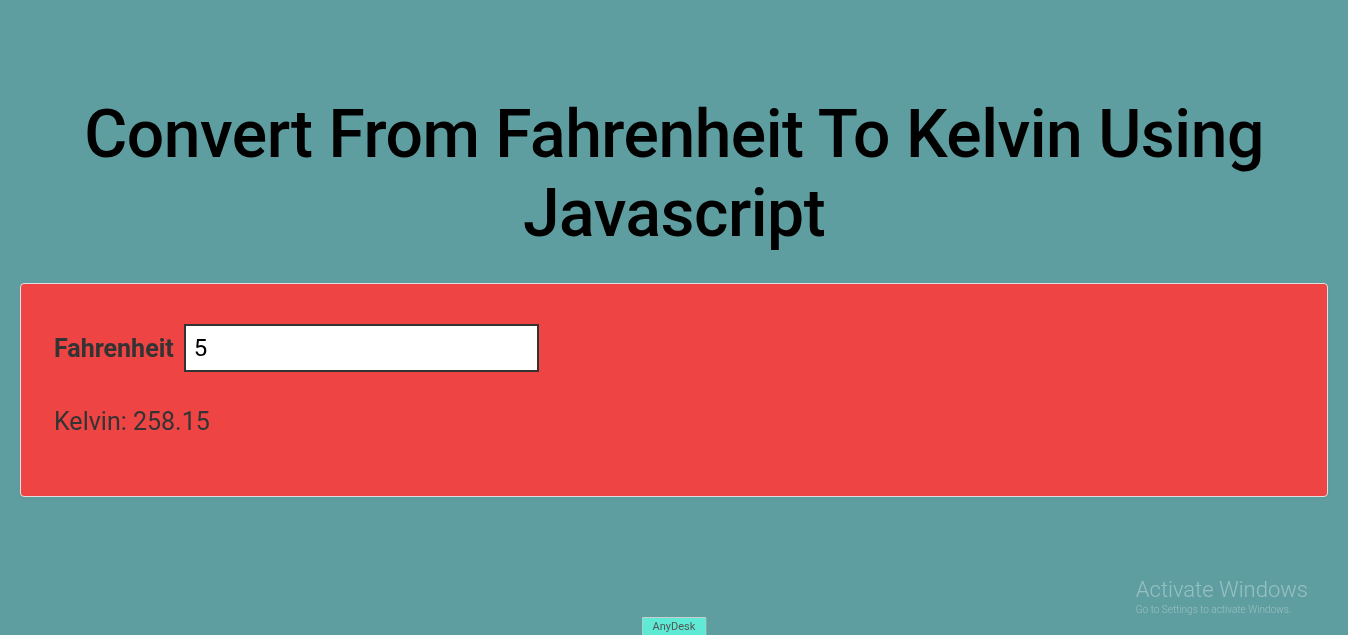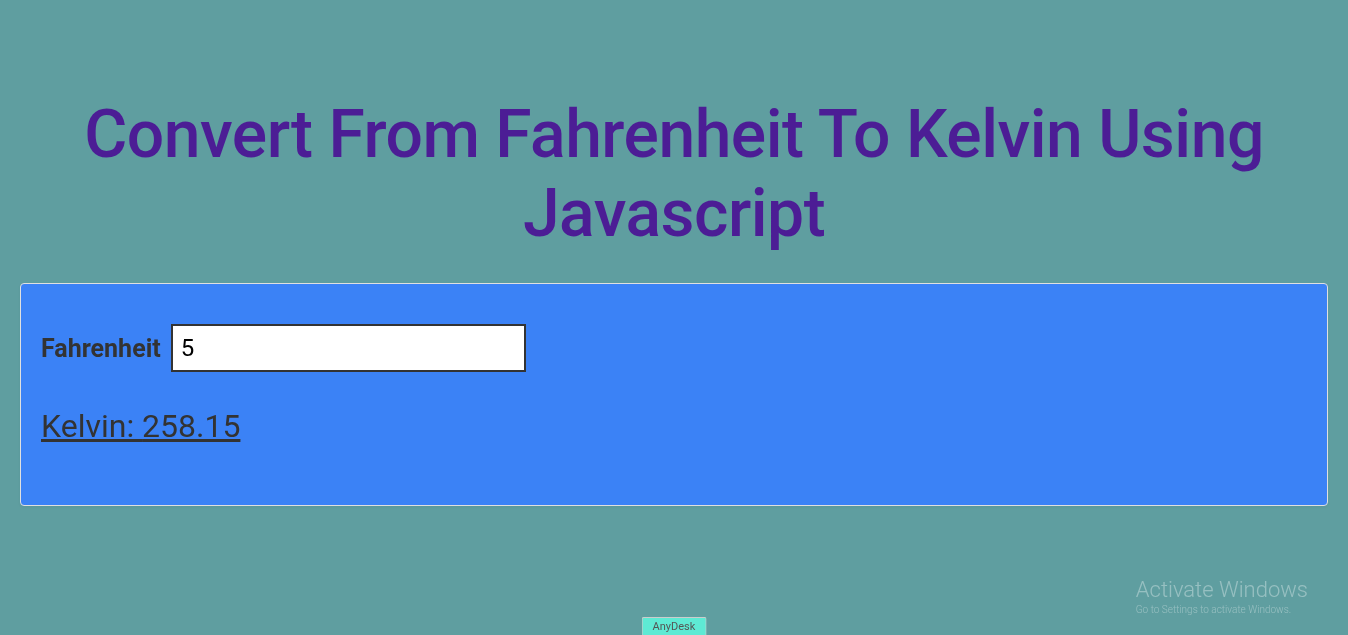--- a/index.html
+++ b/index.html
@@ -9,34 +9,34 @@
     }
     body {
       width: 1348px;
       height: 635px;
       background-color: #5f9ea0;
       font-family: -apple-system, BlinkMacSystemFont, "Segoe UI", Roboto, "Helvetica Neue", Arial, sans-serif;
       position: relative;
       overflow: hidden;
     }
     .page-title {
-      color: #4c1d95;
+      color: #000000;
       font-size: 66px;
       font-weight: 500;
       text-align: center;
       padding-top: 95px;
       line-height: 1.2;
       letter-spacing: -0.5px;
     }
     .card {
-      background-color: #3b82f6;
+      background-color: #ef4444;
       border: 1px solid #e0e0e0;
       border-radius: 4px;
       margin: 30px 20px 0 20px;
-      padding: 40px 40px 60px 20px;
+      padding: 40px 40px 60px 33px;
       box-shadow: 0 1px 3px rgba(0,0,0,0.05);
     }
     .input-row {
       display: flex;
       align-items: center;
       gap: 10px;
       margin-bottom: 35px;
     }
     .input-label {
       font-size: 25px;
@@ -46,24 +46,23 @@
     .fahrenheit-input {
       width: 355px;
       height: 48px;
       font-size: 24px;
       padding: 4px 8px;
       border: 2px solid #333333;
       background-color: #ffffff;
       font-family: inherit;
     }
     .result-text {
-      font-size: 32px;
+      font-size: 25px;
       color: #333333;
       font-weight: 400;
-      text-decoration: underline;
     }
     .watermark {
       position: absolute;
       right: 40px;
       bottom: 20px;
       text-align: left;
       color: rgba(255,255,255,0.35);
     }
     .watermark-title {
       font-size: 22px;

